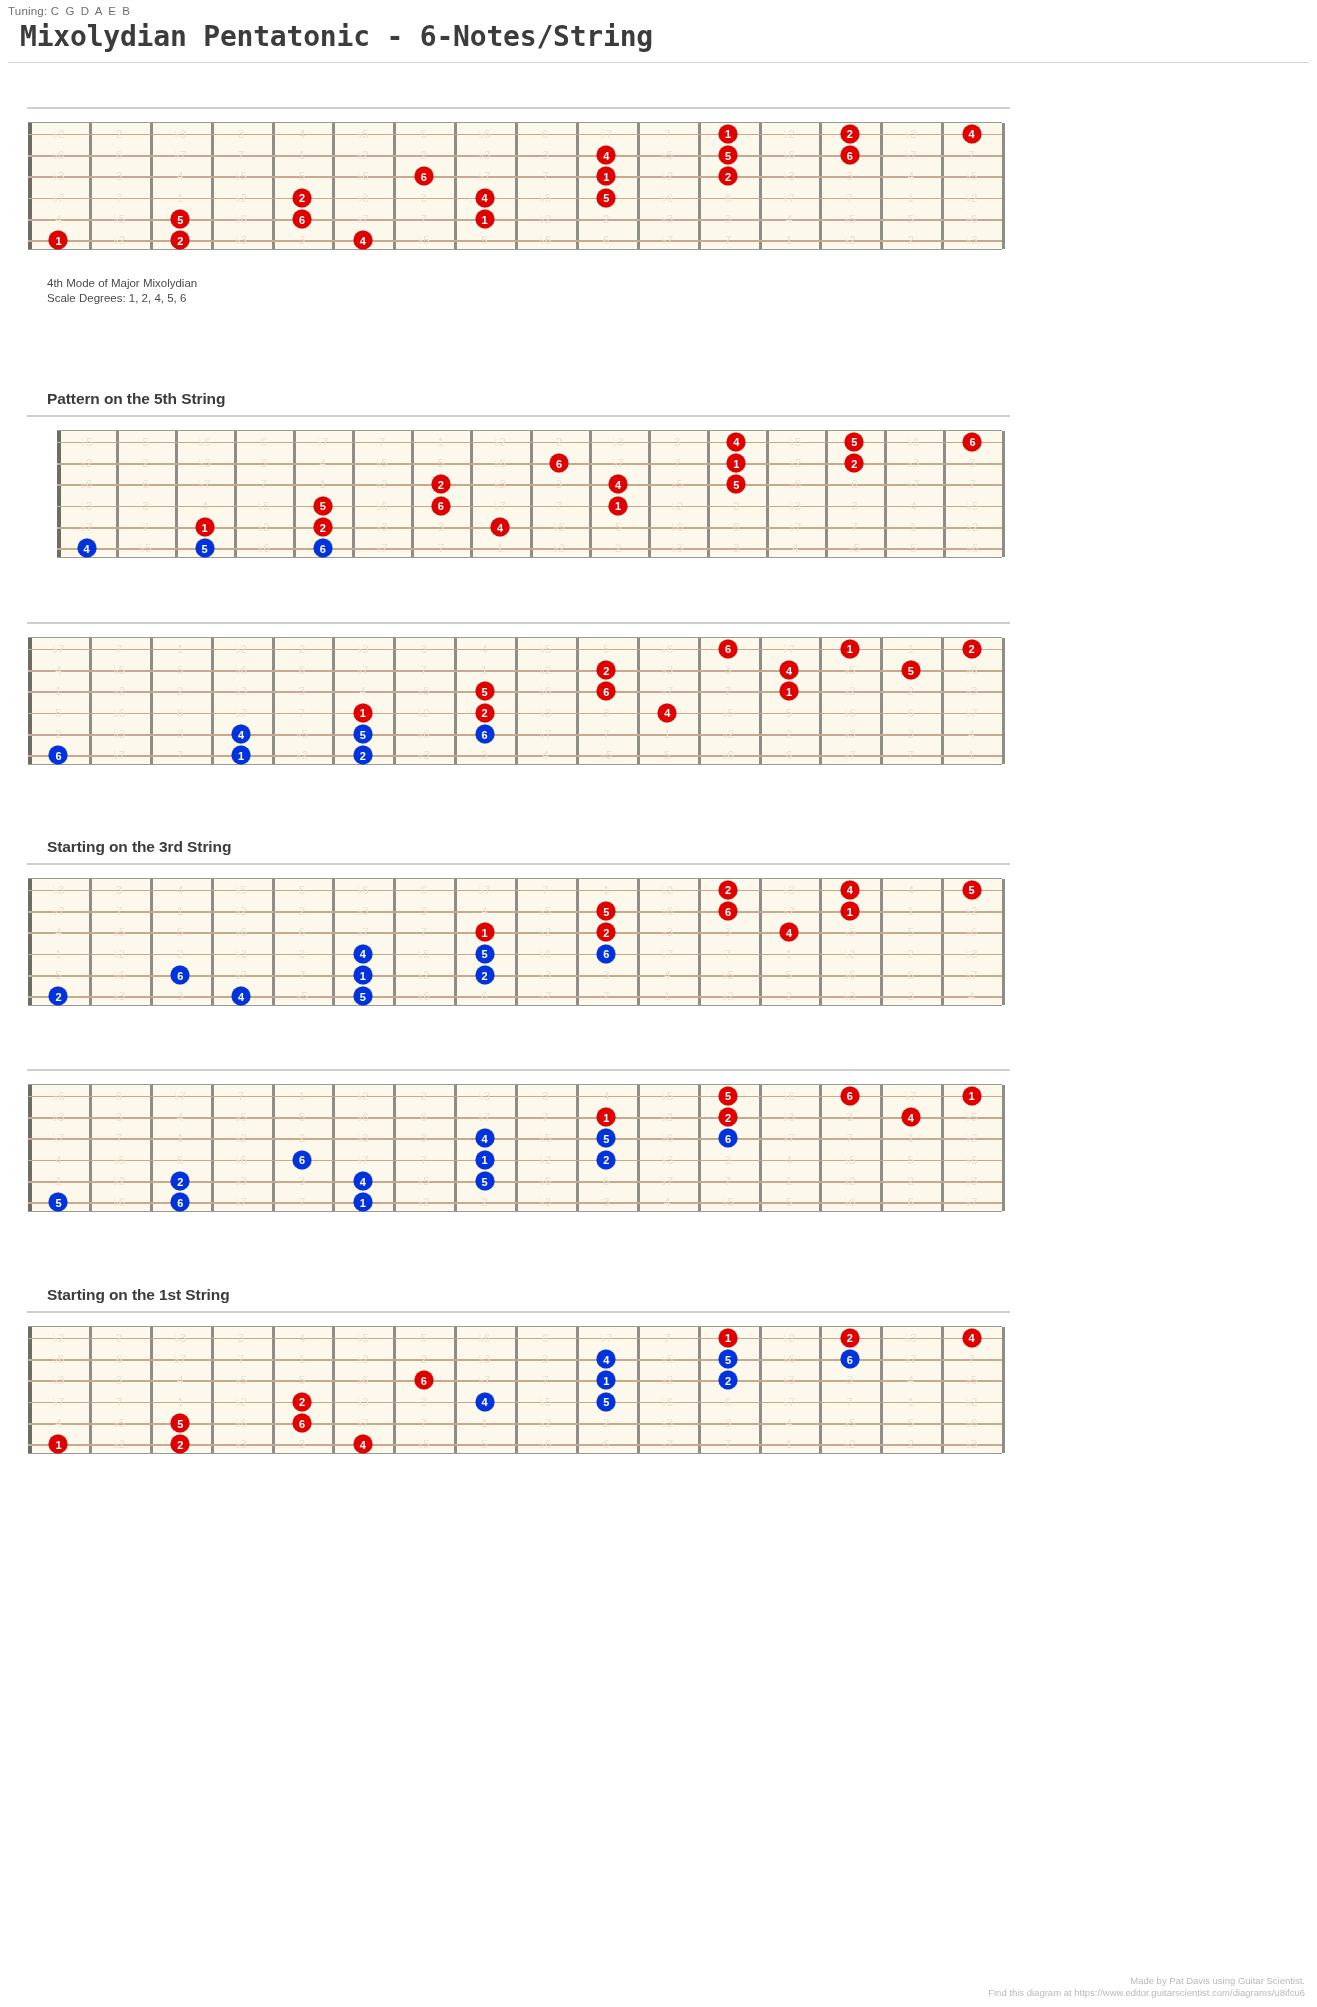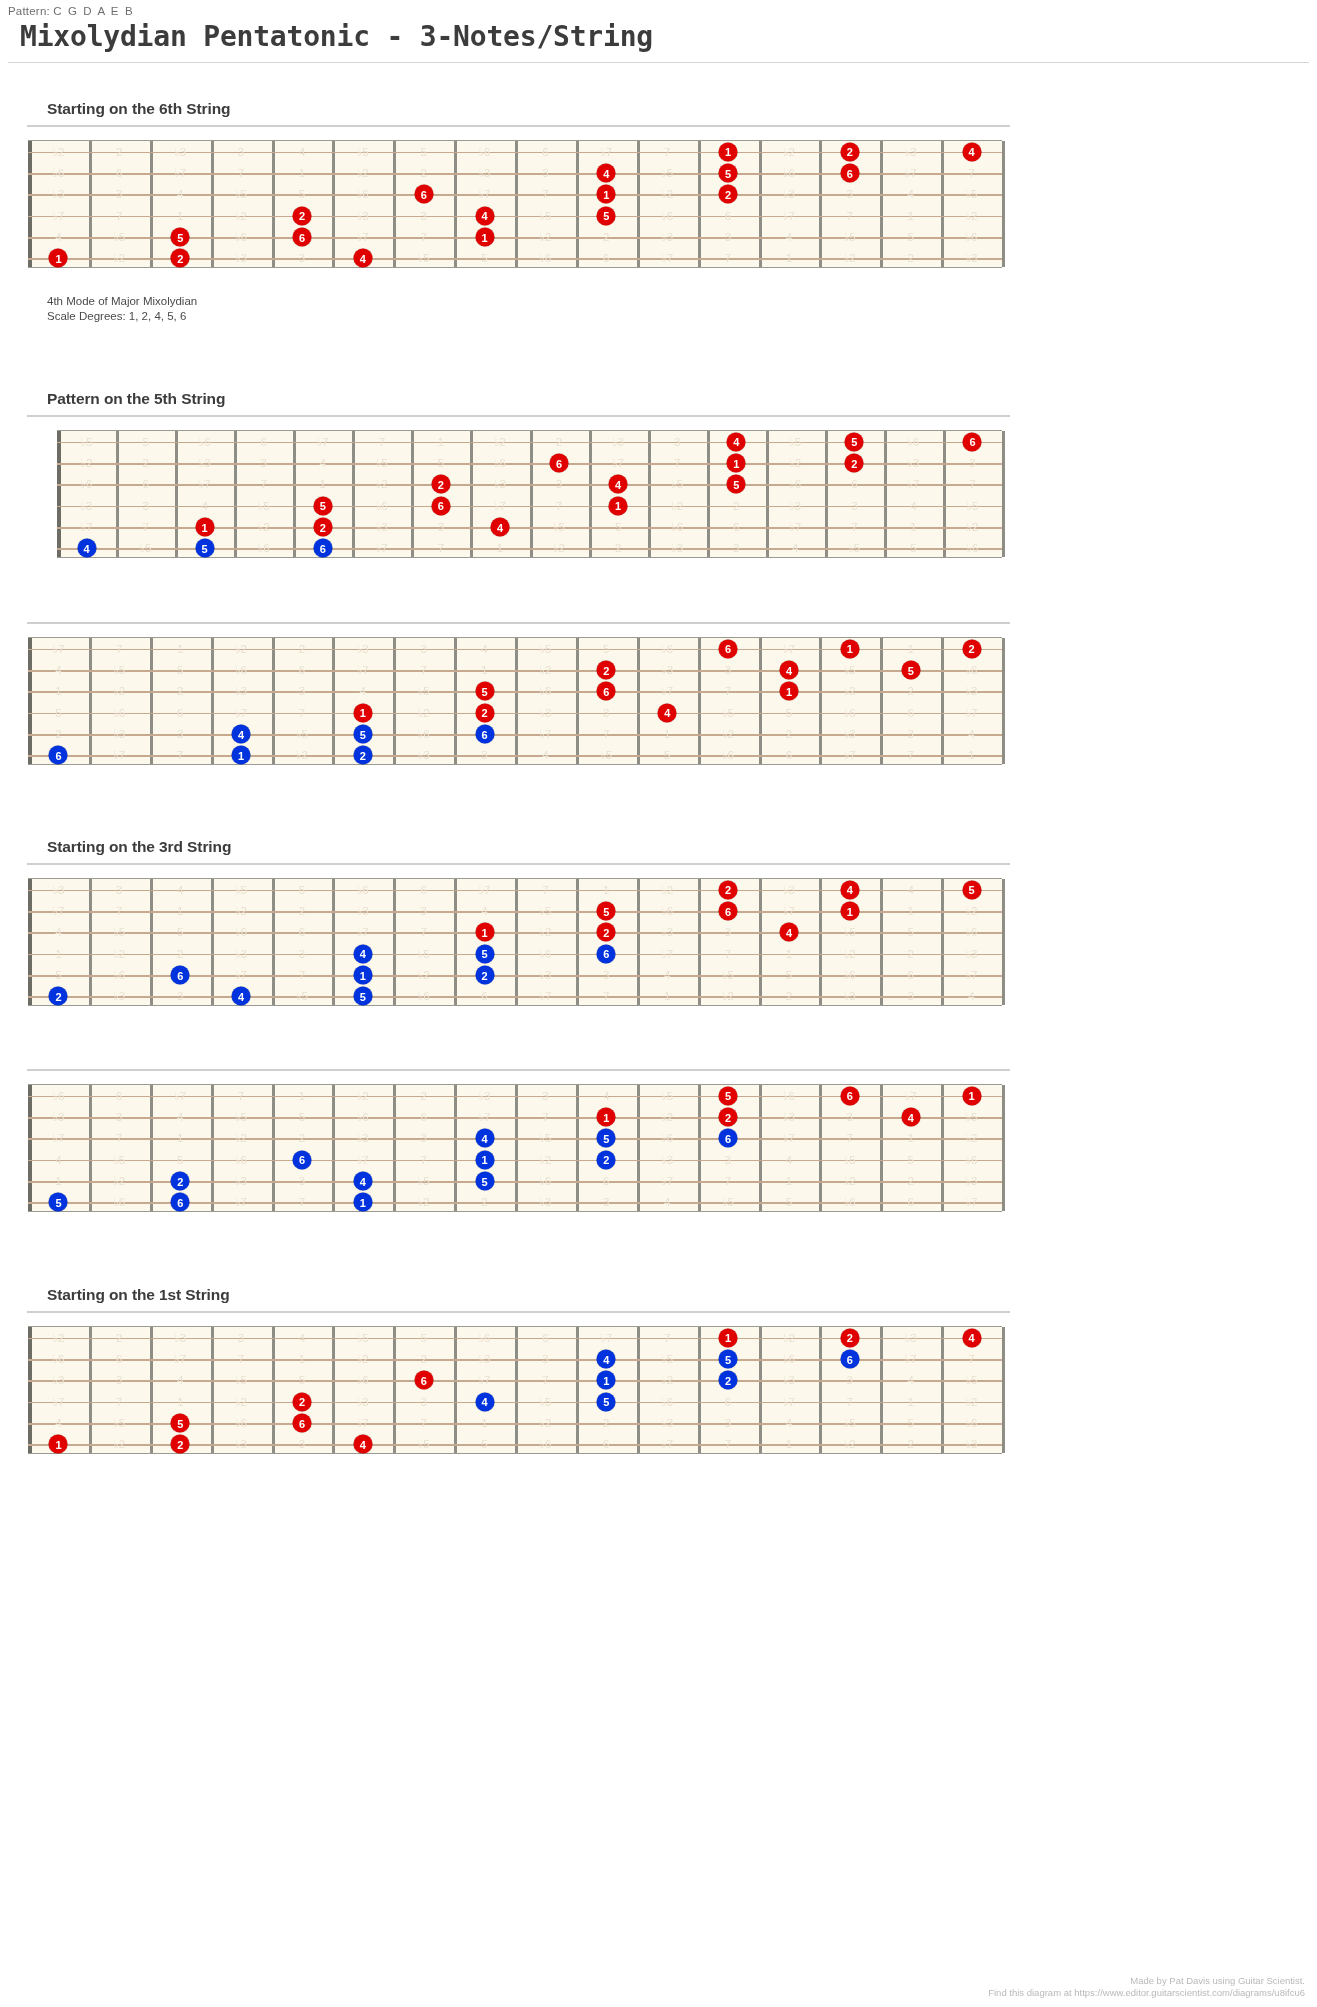--- a/index.html
+++ b/index.html
@@ -76,30 +76,29 @@
   }
   .footer {
     position:absolute; right:12px; bottom:8px;
     text-align:right; font-size:9.5px; line-height:12px; color:#b9b9b9;
   }
 </style>
 </head>
 <body>
 
 <div class="tuning">
-  <span>Pattern:</span>
+  <span>Tuning:</span>
   <span class="notes">C G D A E B</span>
 </div>
 
-<div class="title">Mixolydian Pentatonic - 3-Notes/String</div>
+<div class="title">Mixolydian Pentatonic - 6-Notes/String</div>
 <div class="title-rule"></div>
 
 <div id="sections">
     <div class="section" style="top: 100px;">
-      <div class="sec-head">Starting on the 6th String</div>
       <div class="sec-rule"></div>
       <div class="board-wrap">
         <div class="board" style="margin-left: 28px; width: 974px; height: 128px;">
           <div class="fret nut" style="left: 0px;"></div>
           <div class="fret" style="left: 60.875px;"></div>
           <div class="fret" style="left: 121.75px;"></div>
           <div class="fret" style="left: 182.625px;"></div>
           <div class="fret" style="left: 243.5px;"></div>
           <div class="fret" style="left: 304.375px;"></div>
           <div class="fret" style="left: 365.25px;"></div>

